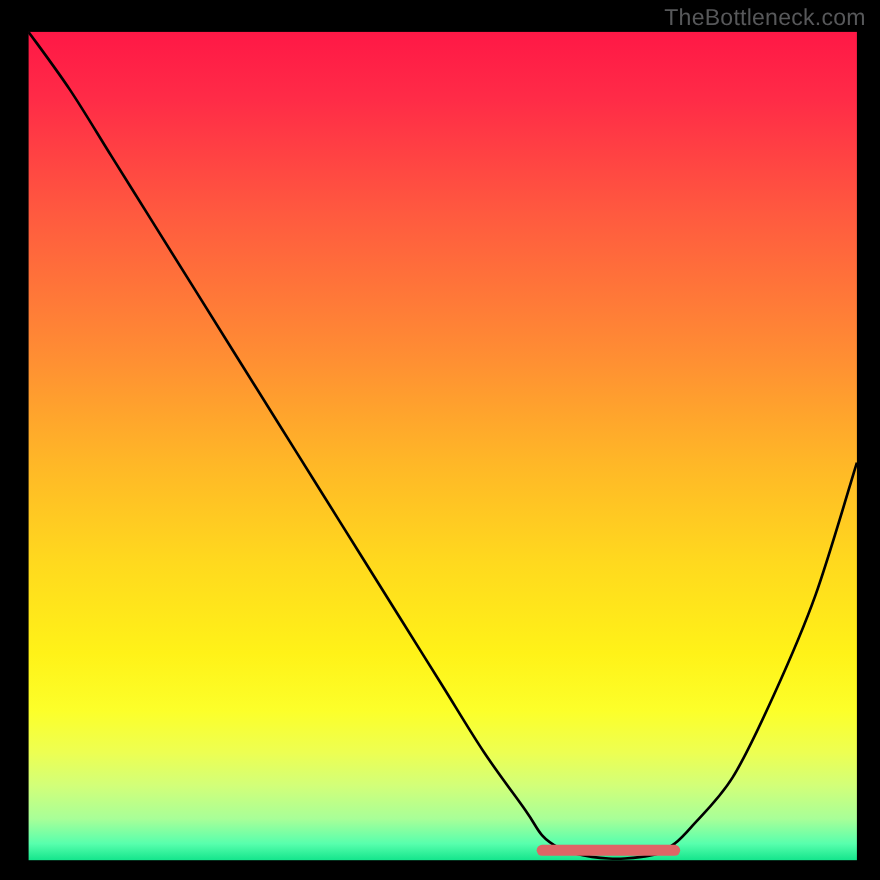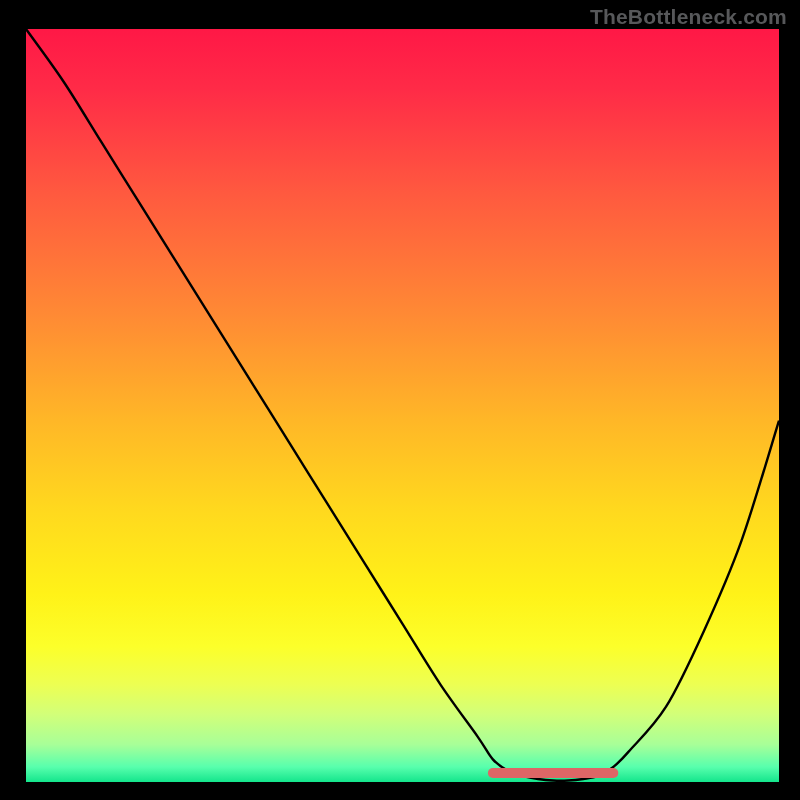--- a/index.html
+++ b/index.html
@@ -41,21 +41,20 @@
   }
   .watermark {
     position: absolute;
     right: 13px;
     top: 5px;
     font-family: Arial, Helvetica, sans-serif;
     font-size: 21px;
     color: #57585a;
     letter-spacing: 0.2px;
     white-space: nowrap;
-    font-weight: bold;
   }
   svg.curve {
     position: absolute;
     left: 0;
     top: 0;
     width: 753px;
     height: 753px;
     overflow: visible;
   }
 </style>

